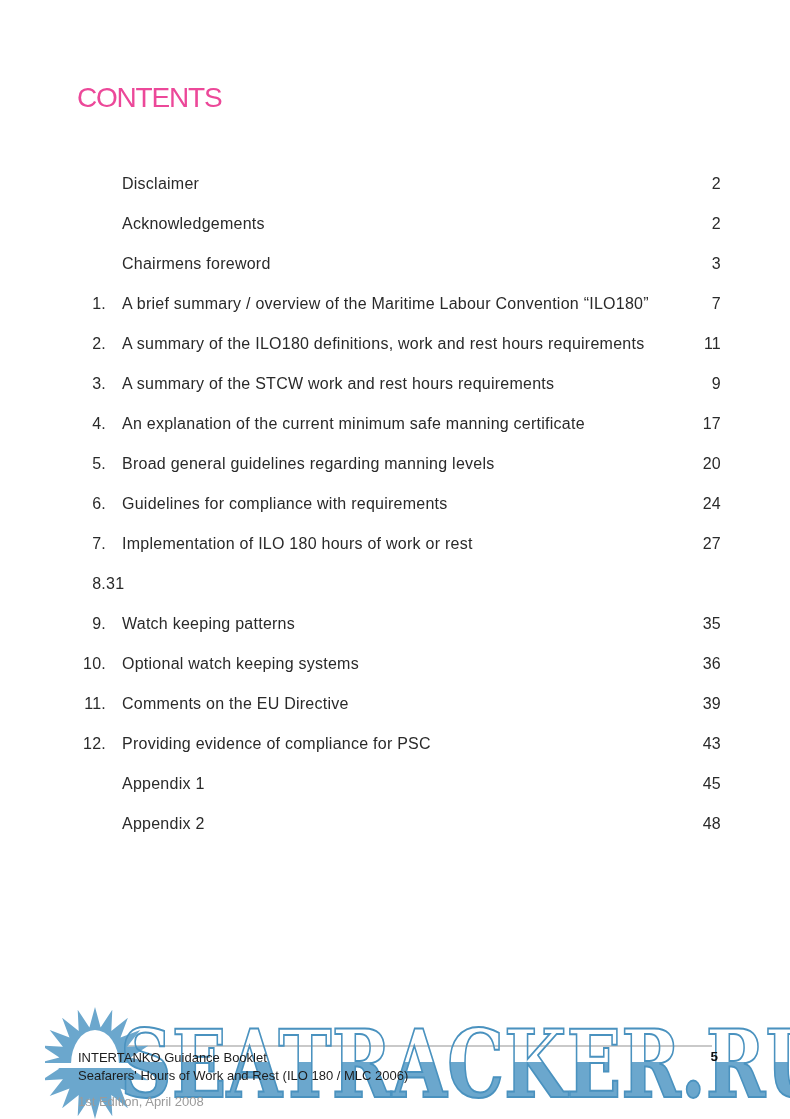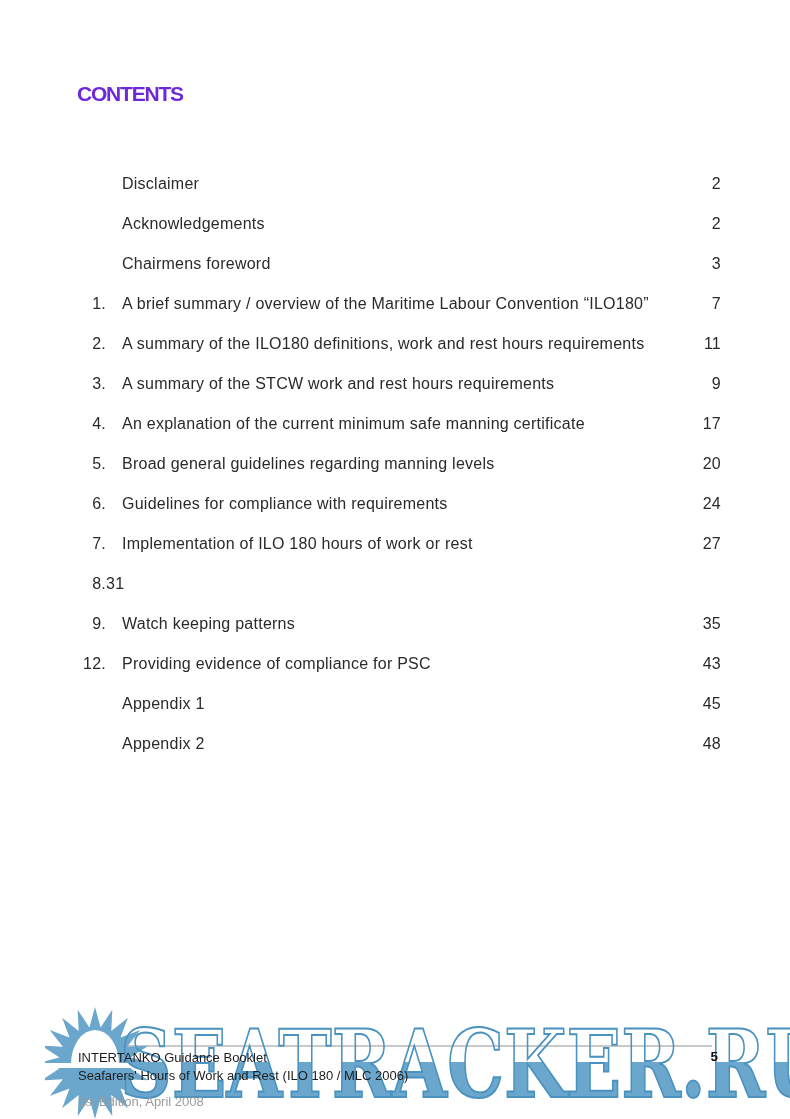--- a/index.html
+++ b/index.html
@@ -3,21 +3,21 @@
 <meta charset="utf-8">
 <style>
   html,body{margin:0;padding:0;}
   body{
     width:790px;height:1119px;position:relative;overflow:hidden;
     background:#ffffff;
     font-family:"Liberation Sans", sans-serif;
   }
   .page-title{
     position:absolute;left:77px;top:82px;
-    font-size:21px;font-weight:bold;letter-spacing:-1.2px;color:#6d28d9;
+    font-size:28px;font-weight:normal;letter-spacing:-1.2px;color:#ec4899;
   }
   .toc{
     position:absolute;left:69px;top:164px;width:652px;
   }
   .toc-row{
     height:40px;display:flex;align-items:center;
     font-size:16px;letter-spacing:0.25px;color:#2a2a2a;
   }
   .toc-num{flex:none;width:37px;text-align:right;}
   .toc-label{flex:1;margin-left:16px;}
@@ -109,21 +109,31 @@
     <span class="toc-num">8.</span>
     <span class="toc-page">31</span>
   </div>
 
   <div class="toc-row">
     <span class="toc-num">9.</span>
     <span class="toc-label">Watch keeping patterns</span>
     <span class="toc-page">35</span>
   </div>
 
+  <div class="toc-row">
+    <span class="toc-num">10.</span>
+    <span class="toc-label">Optional watch keeping systems</span>
+    <span class="toc-page">36</span>
+  </div>
 
+  <div class="toc-row">
+    <span class="toc-num">11.</span>
+    <span class="toc-label">Comments on the EU Directive</span>
+    <span class="toc-page">39</span>
+  </div>
 
   <div class="toc-row">
     <span class="toc-num">12.</span>
     <span class="toc-label">Providing evidence of compliance for PSC</span>
     <span class="toc-page">43</span>
   </div>
 
   <div class="toc-row">
     <span class="toc-num"></span>
     <span class="toc-label">Appendix 1</span>

